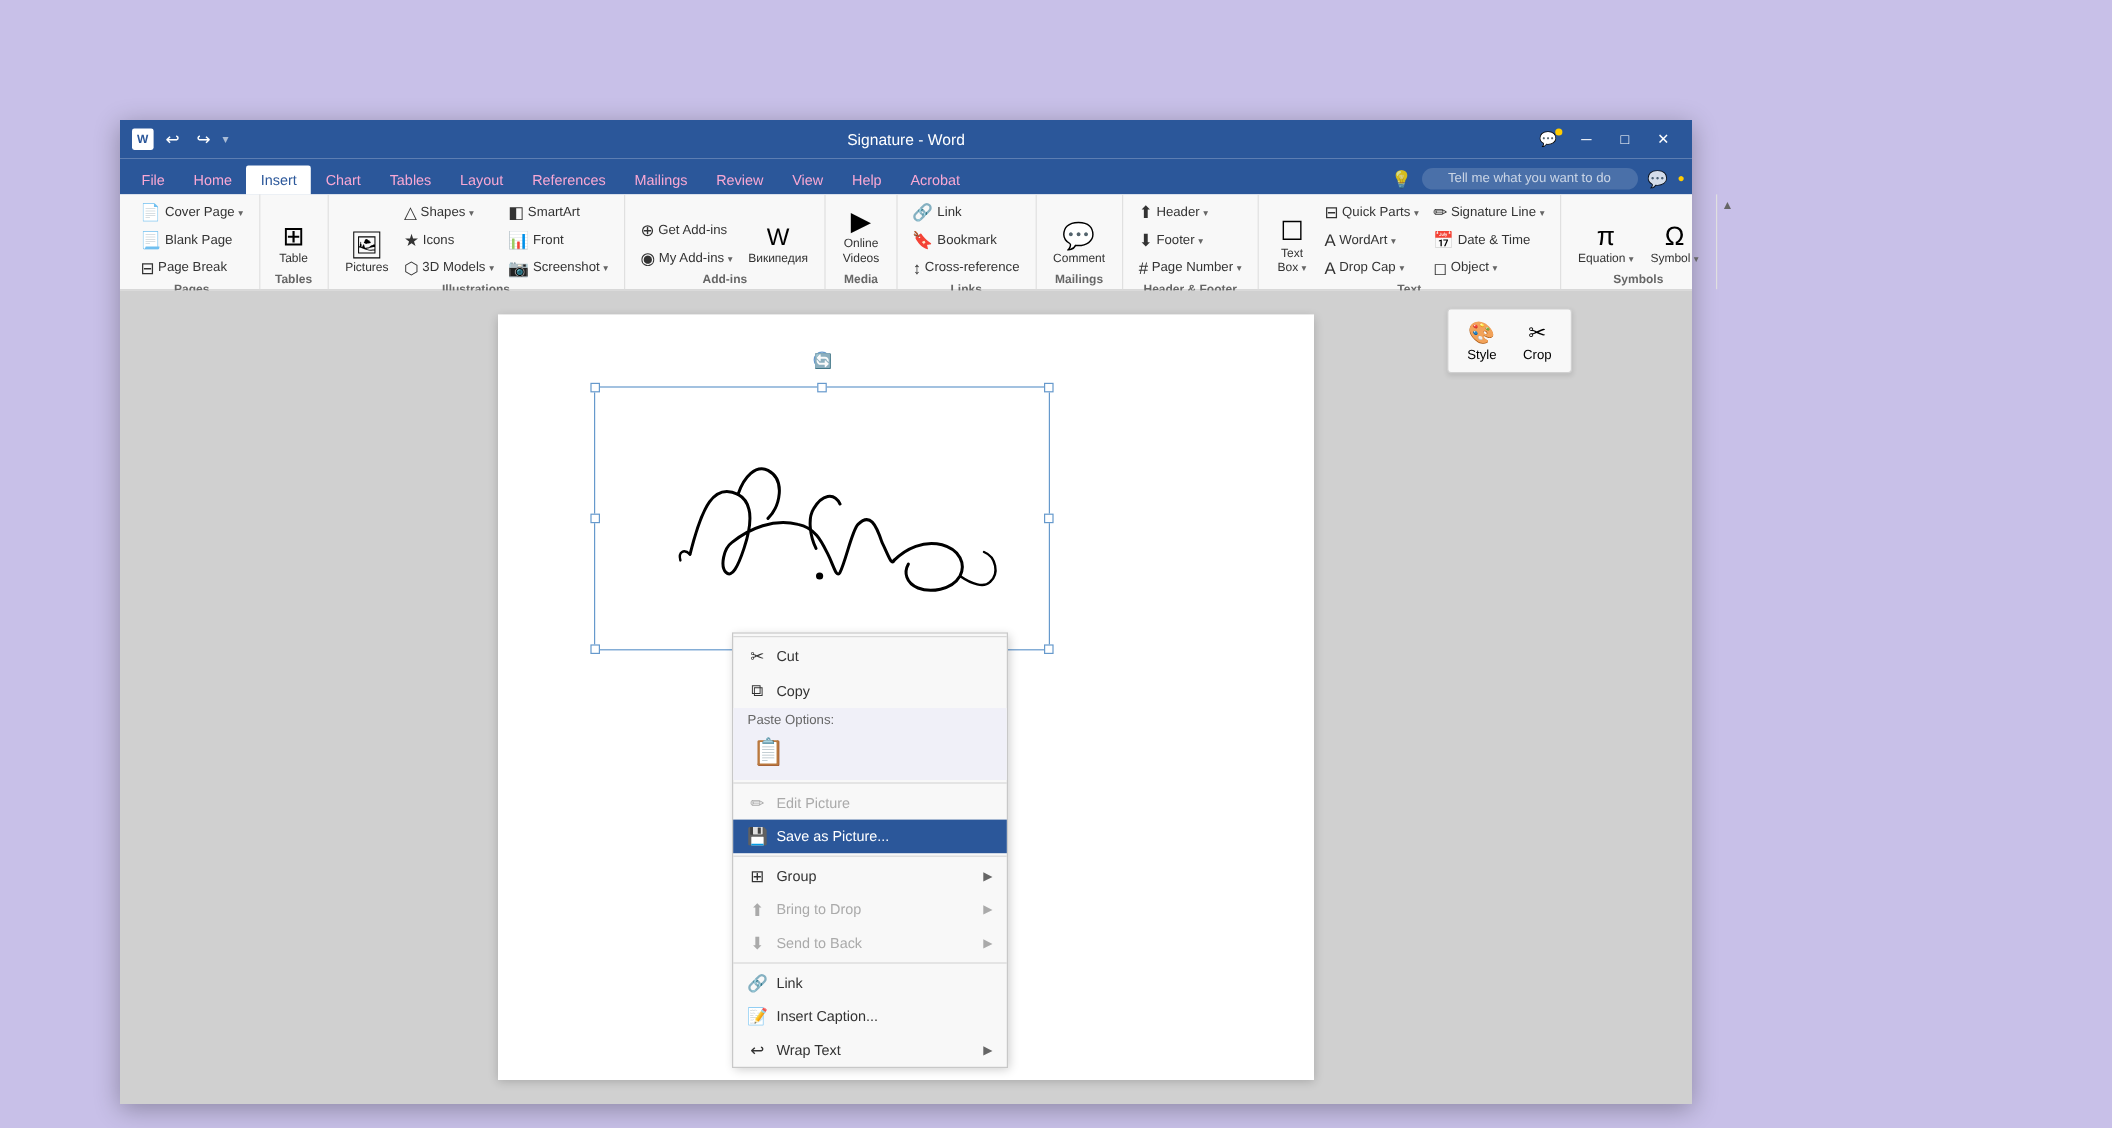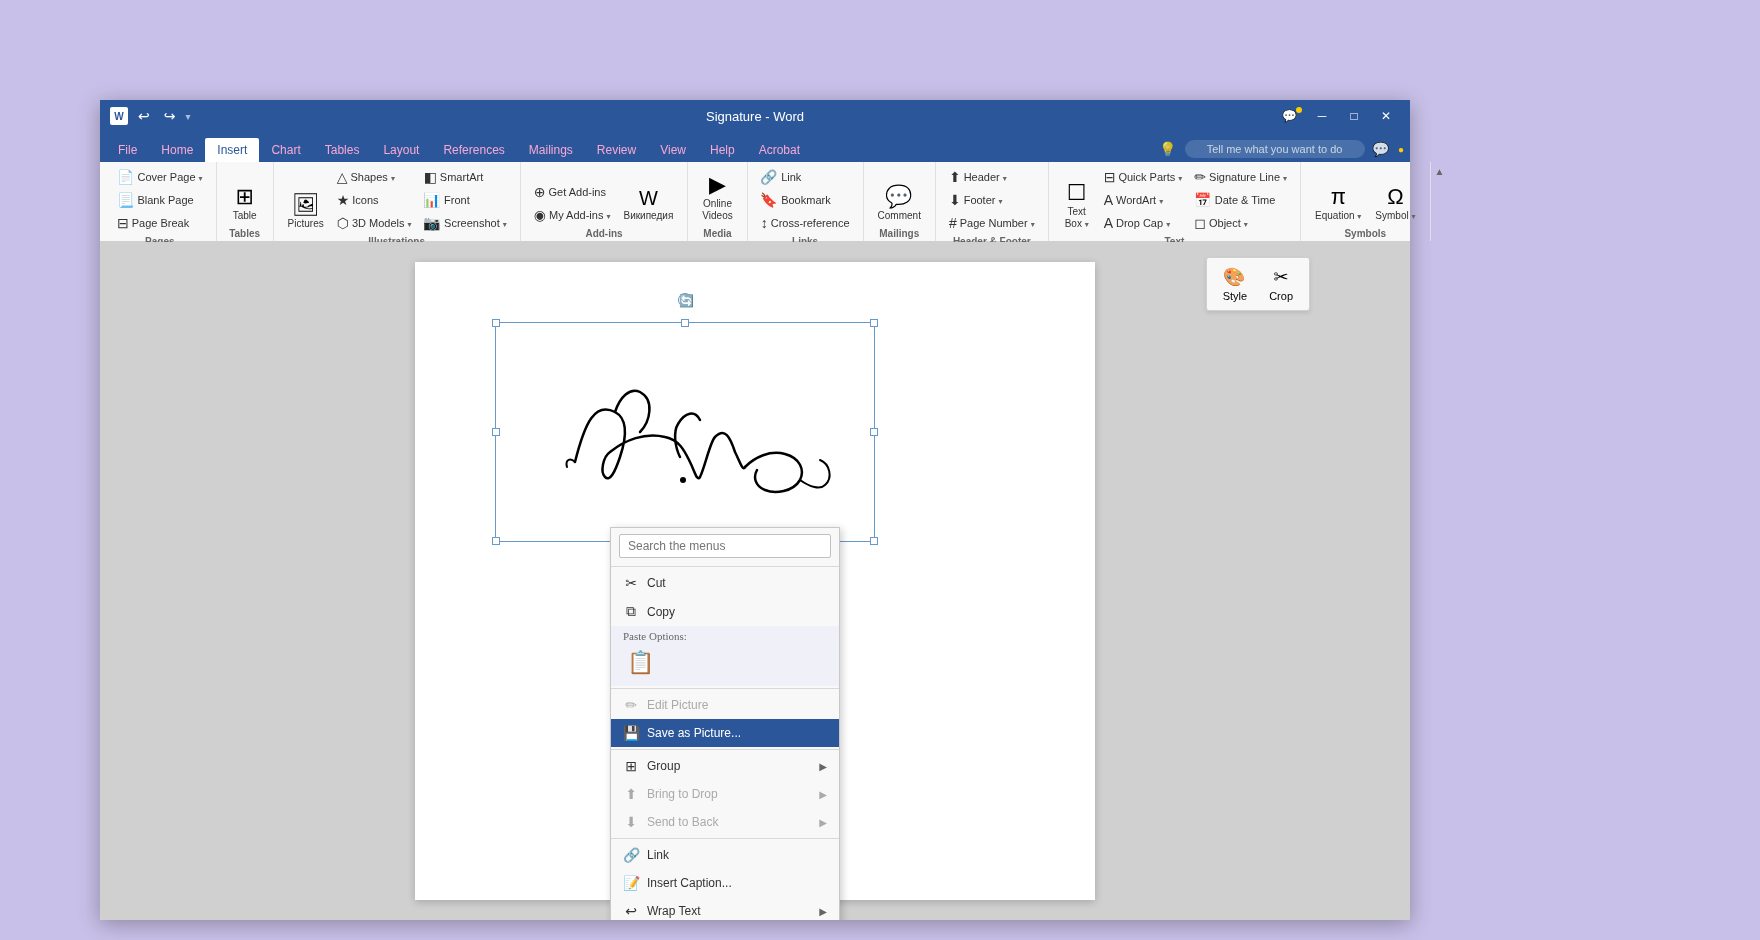--- a/index.html
+++ b/index.html
@@ -341,21 +341,20 @@
       color: #666;
     }
     .ctx-paste-section {
       background: #f0f0f8;
       padding: 4px 12px 6px;
     }
     .ctx-paste-label {
       font-size: 11px;
       color: #666;
       margin-bottom: 4px;
-      font-family: Liberation Serif, serif;
     }
     .ctx-paste-icon {
       font-size: 22px;
       cursor: pointer;
       padding: 4px;
     }
   </style>
 </head>
 <body>
 
@@ -650,23 +649,20 @@
       <div style="display:flex;gap:4px;align-items:center">
         <div class="pf-btn">
           <div class="pf-icon">✂</div>
           <div>Crop</div>
         </div>
       </div>
     </div>
 
     <div class="context-menu">
 
-      <div class="ctx-search">
-        <input type="text" placeholder="Search the menus" style="">
-      </div>
 
       <div class="ctx-divider"></div>
 
       <div class="ctx-item">
         <span class="ctx-icon">✂</span>
         <span>Cut</span>
       </div>
 
       <div class="ctx-item">
         <span class="ctx-icon">⧉</span>

